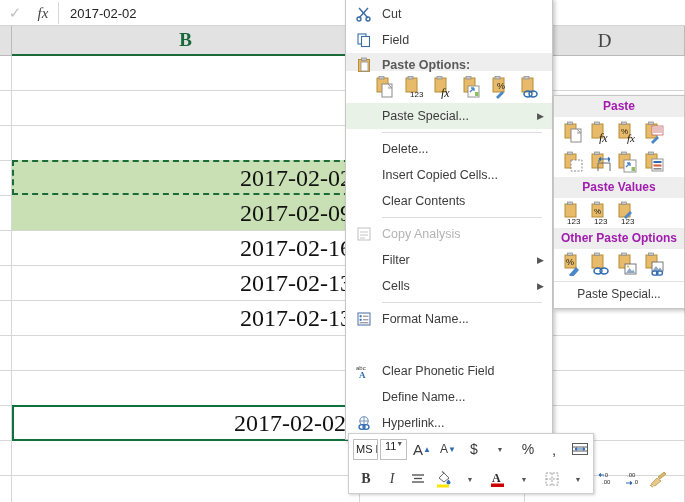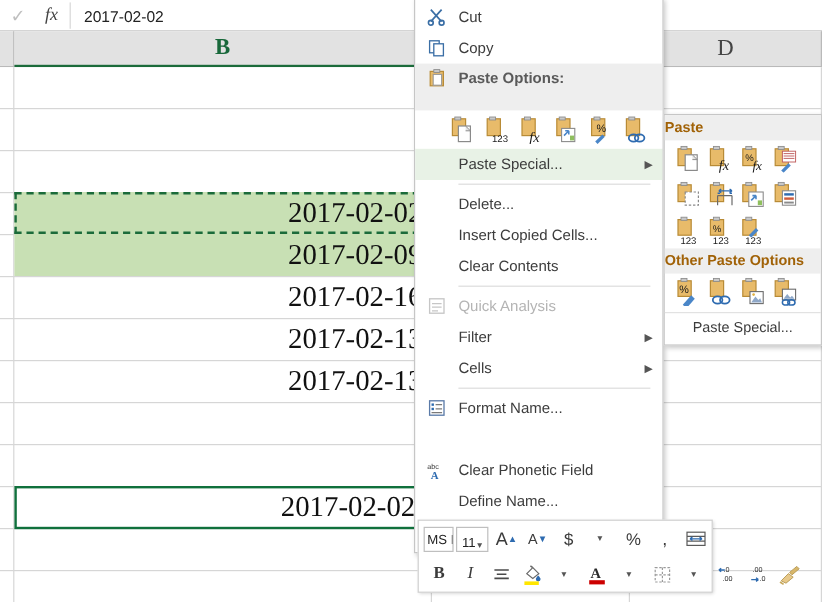--- a/index.html
+++ b/index.html
@@ -115,21 +115,21 @@
   }
   .mi.hl{background:#e8f2e6;}
   .mi.disabled{color:#b4b4b4;}
   .mi .arrow{
     position:absolute;right:8px;top:0;height:26px;line-height:26px;
     font-size:9px;color:#555;
   }
   .mi-sep{height:1px;background:#dcdcdc;margin:3px 10px 3px 36px;}
   
   #paste-options-header{
-    position:relative;height:39px;line-height:24px;
+    position:relative;height:18px;line-height:24px;
     padding-left:36px;font-size:12.5px;font-weight:bold;color:#5a5a5a;
     background:#eeeeee;
   }
   #paste-options-header .ico{
     position:absolute;left:6px;top:0;width:24px;height:24px;
     display:flex;align-items:center;justify-content:center;
   }
   #paste-options-icons{
     height:32px;display:flex;align-items:center;
     padding-left:28px;gap:7px;background:#ffffff;
@@ -139,21 +139,21 @@
   #submenu{
     position:absolute;left:553px;top:95px;width:132px;
     background:#ffffff;
     border:1px solid #c6c6c6;
     box-shadow:2px 2px 4px rgba(0,0,0,.22);
     box-sizing:border-box;
     padding-bottom:2px;
   }
   .sub-head{
     height:21px;line-height:21px;padding-left:0;
-    font-size:12px;font-weight:bold;color:#a16207;background:#eeeeee;
+    font-size:12px;font-weight:bold;color:#a21caf;background:#eeeeee;text-align:center;
   }
   .sub-row{
     display:flex;align-items:center;gap:3px;
     padding:3px 0 3px 8px;
   }
   .sico{width:24px;height:24px;display:block;}
   .sub-footer{
     height:24px;line-height:24px;text-align:center;
     font-size:12px;color:#3c3c3c;border-top:1px solid #e2e2e2;margin-top:2px;
   }
@@ -171,21 +171,21 @@
     font-size:13px;color:#3b3b3b;cursor:default;
   }
   #font-name-box{
     width:52px;height:21px;border:1px solid #bfbfbf;
     display:flex;align-items:center;box-sizing:border-box;
     font-size:11px;color:#222;padding-left:2px;overflow:hidden;
     white-space:nowrap;
   }
   #font-size-box{
     width:42px;height:21px;border:1px solid #bfbfbf;margin-left:2px;
-    display:flex;align-items:flex-end;box-sizing:border-box;
+    display:flex;align-items:flex-start;box-sizing:border-box;
     font-size:11px;color:#222;padding-left:4px;
   }
   .cbarrow{font-size:7px;color:#555;margin-left:auto;margin-right:3px;}
   .mt-sep{width:4px;}
   .tiny-arrow{font-size:7px;color:#555;margin:0 2px 0 0;}
 </style>
 </head>
 <body>
 
 <div id="formula-bar">
@@ -252,21 +252,21 @@
     <span>Cut</span>
   </div>
 
   <div class="mi">
     <span class="ico">
       <svg width="16" height="16" viewBox="0 0 16 16">
         <rect x="2" y="2" width="8" height="10" fill="#fff" stroke="#3a6ea5" stroke-width="1.1"></rect>
         <rect x="5.5" y="4.5" width="8" height="10" fill="#fff" stroke="#3a6ea5" stroke-width="1.1"></rect>
       </svg>
     </span>
-    <span>Copy</span>
+    <span>Field</span>
   </div>
 
   <div id="paste-options-header">
     <span class="ico">
       <svg width="16" height="16" viewBox="0 0 16 16">
         <rect x="2.5" y="2.5" width="11" height="12" fill="#e8bb6a" stroke="#b88b36" stroke-width="1"></rect>
         <rect x="5" y="5" width="7" height="9" fill="#ffffff" stroke="#9a9a9a" stroke-width=".9"></rect>
         <rect x="5.5" y="1" width="5" height="2.4" fill="#c8c8c8" stroke="#8a8a8a" stroke-width=".7"></rect>
       </svg>
     </span>
@@ -338,21 +338,21 @@
 
   <div class="mi disabled">
     <span class="ico">
       <svg width="16" height="16" viewBox="0 0 16 16">
         <rect x="2" y="2" width="12" height="12" fill="none" stroke="#c6c6c6" stroke-width="1.1"></rect>
         <line x1="4" y1="6" x2="12" y2="6" stroke="#c6c6c6" stroke-width="1"></line>
         <line x1="4" y1="9" x2="12" y2="9" stroke="#c6c6c6" stroke-width="1"></line>
         <line x1="4" y1="12" x2="9" y2="12" stroke="#c6c6c6" stroke-width="1"></line>
       </svg>
     </span>
-    <span>Quick Analysis</span>
+    <span>Copy Analysis</span>
   </div>
 
   <div class="mi">
     <span class="ico"></span>
     <span>Filter</span>
     <span class="arrow">▶</span>
   </div>
 
   <div class="mi">
     <span class="ico"></span>
@@ -466,20 +466,21 @@
     <svg class="sico" viewBox="0 0 24 24">
       <rect x="3" y="4" width="11" height="14" fill="#e8bb6a" stroke="#b88b36" stroke-width="1"></rect>
       <rect x="5.5" y="2" width="5" height="2.6" fill="#c8c8c8" stroke="#8a8a8a" stroke-width=".7"></rect>
       <rect x="9" y="9" width="11" height="12" fill="#fff" stroke="#8a8a8a" stroke-width=".9"></rect>
       <rect x="10.5" y="11" width="8" height="2" fill="#2e6bb0"></rect>
       <rect x="10.5" y="14.5" width="8" height="2" fill="#d05a3a"></rect>
       <rect x="10.5" y="18" width="8" height="1.6" fill="#8a8a8a"></rect>
     </svg>
   </div>
 
+  <div class="sub-head">Paste Values</div>
   <div class="sub-row">
     <svg class="sico" viewBox="0 0 24 24">
       <rect x="3" y="3" width="11" height="13" fill="#e8bb6a" stroke="#b88b36" stroke-width="1"></rect>
       <rect x="5.5" y="1" width="5" height="2.6" fill="#c8c8c8" stroke="#8a8a8a" stroke-width=".7"></rect>
       <text x="5" y="23" font-size="8" font-family="Liberation Sans, sans-serif" fill="#1a1a1a">123</text>
     </svg>
     <svg class="sico" viewBox="0 0 24 24">
       <rect x="3" y="3" width="11" height="13" fill="#e8bb6a" stroke="#b88b36" stroke-width="1"></rect>
       <rect x="5.5" y="1" width="5" height="2.6" fill="#c8c8c8" stroke="#8a8a8a" stroke-width=".7"></rect>
       <text x="5" y="13" font-size="8" font-family="Liberation Sans, sans-serif" fill="#1a1a1a">%</text>

